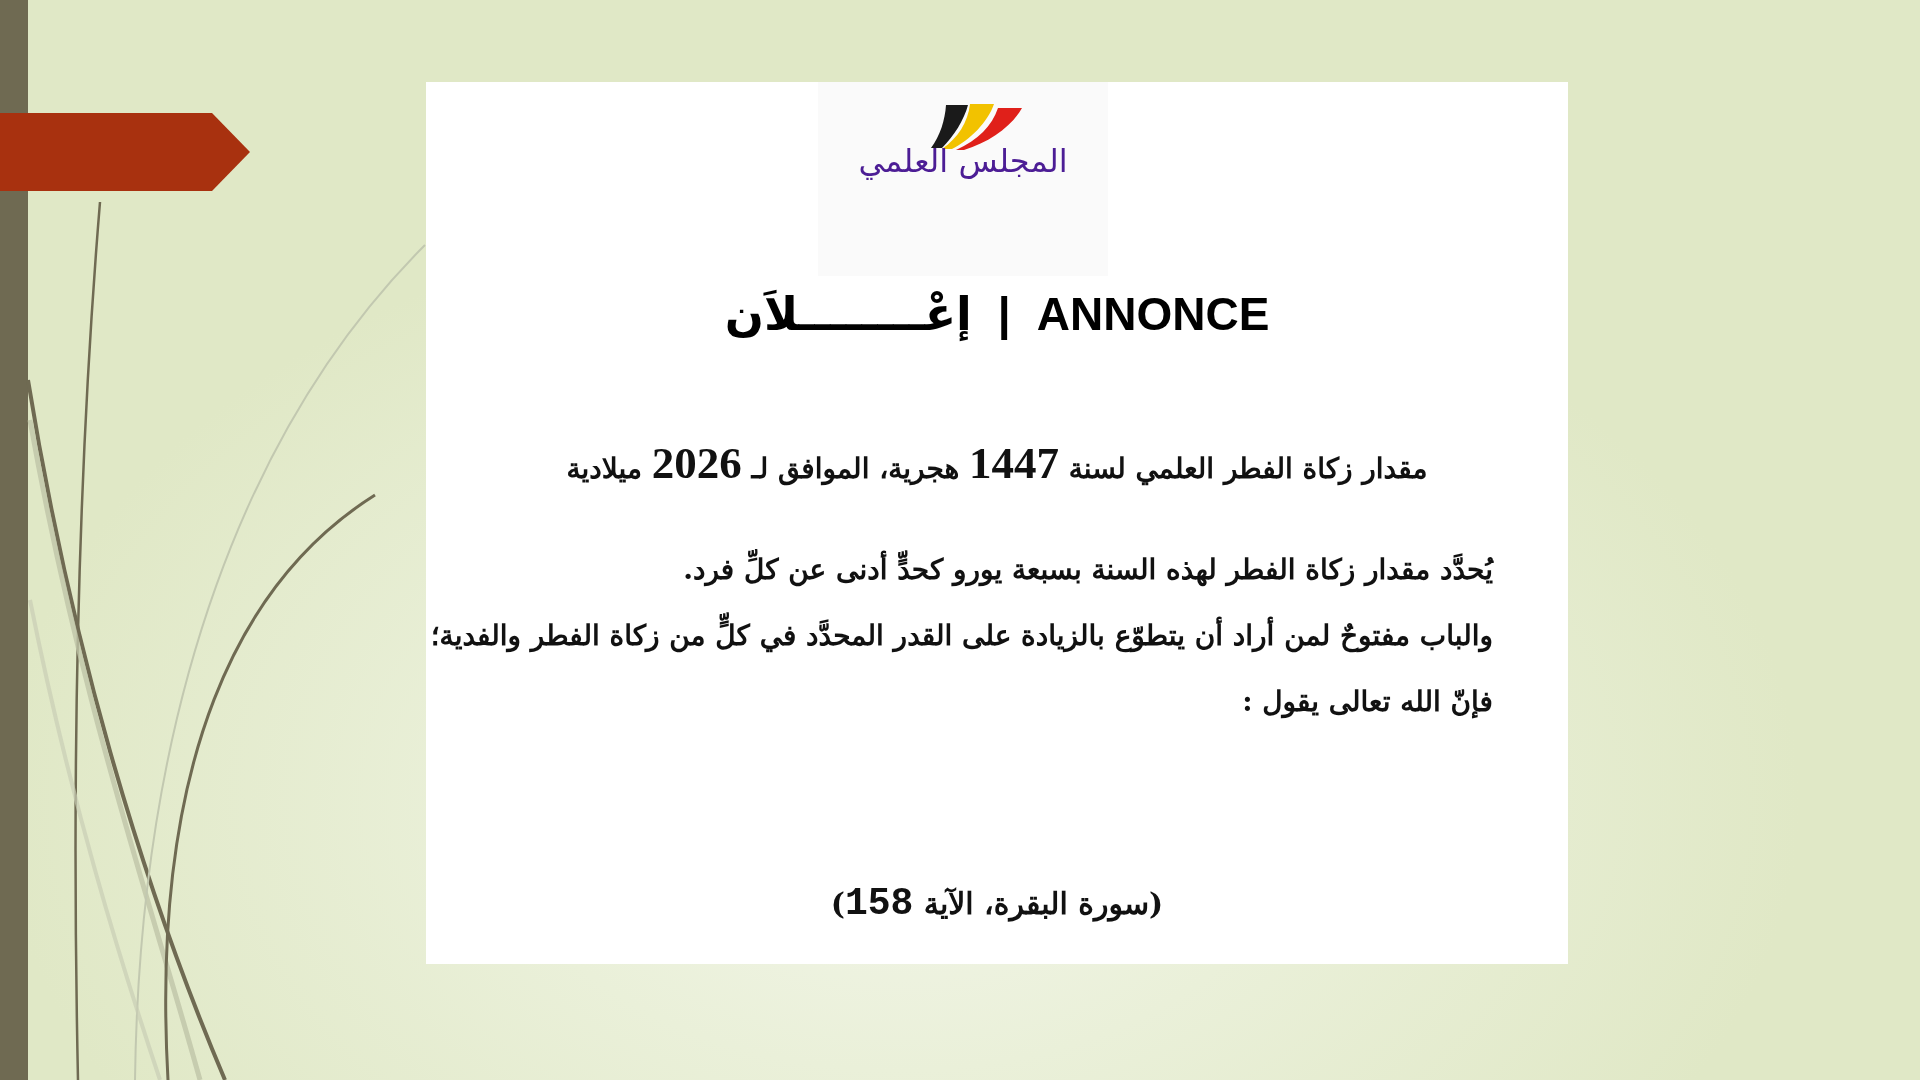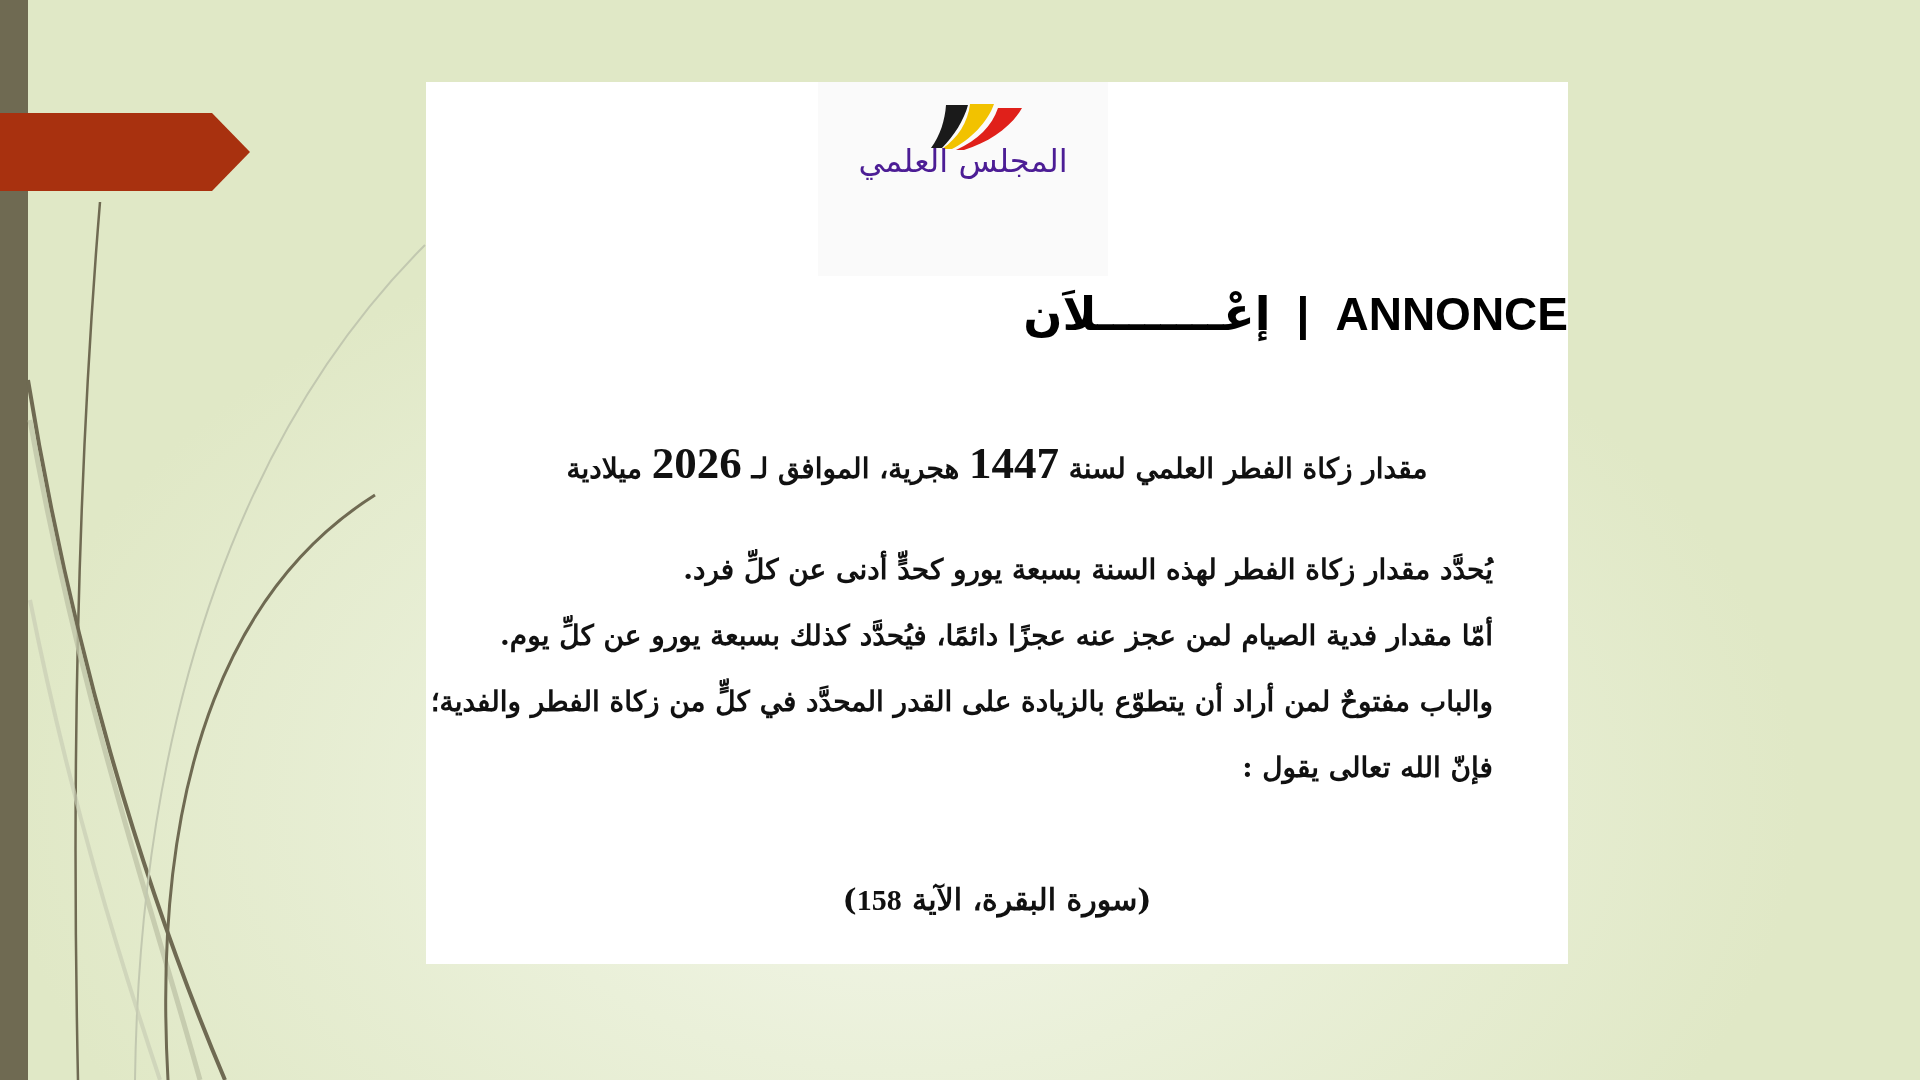--- a/index.html
+++ b/index.html
@@ -18,21 +18,21 @@
   .logo-box {
     position:absolute; left:392px; top:0; width:290px; height:194px;
     background:#fafafa;
   }
   .logo-mark { position:absolute; left:110px; top:20px; width:95px; height:50px; }
   .logo-text {
     position:absolute; left:0; top:60px; width:290px; text-align:center;
     font-family:"DejaVu Sans", sans-serif; font-size:32px; color:#4c1d95; direction:rtl;
   }
   .title {
-    position:absolute; left:0; top:205px; width:1142px; text-align:right;
+    position:absolute; left:0; top:205px; width:1142px; text-align:center;
     font-size:46px; font-weight:bold; color:#000; white-space:nowrap;
   }
   .title .latin { font-family:"Liberation Sans", sans-serif; }
   .title .sep { font-family:"Liberation Sans", sans-serif; margin:0 10px; }
   .title .arabic { font-family:"DejaVu Sans", sans-serif; }
   .subtitle {
     position:absolute; left:0; top:355px; width:1142px; text-align:center;
     direction:rtl; font-size:28px; font-weight:bold; color:#111;
   }
   .subtitle .num { font-family:"Liberation Serif", serif; font-size:45px; }
@@ -42,21 +42,21 @@
   }
   .body-line { height:66px; line-height:66px; white-space:nowrap; }
   .verse {
     position:absolute; left:0; top:738px; width:1142px; text-align:center;
     direction:rtl; font-size:30px; font-weight:bold; color:#111;
   }
   .reference {
     position:absolute; left:0; top:800px; width:1142px; text-align:center;
     direction:rtl; font-size:30px; font-weight:bold; color:#111;
   }
-  .reference .num { font-family:Liberation Serif, serif; font-size:30px; }
+  .reference .num { font-family:Liberation Mono, monospace; font-size:38px; }
 </style>
 </head>
 <body>
 
 <div class="left-bar"></div>
 
 <svg class="arrow-banner" viewBox="0 0 252 78">
   <polygon points="0,0 212,0 250,39 212,78 0,78" fill="#a8310f"></polygon>
 </svg>
 
@@ -89,21 +89,20 @@
   <div class="subtitle">
     <span>مقدار زكاة الفطر العلمي لسنة</span>
     <span class="num">1447</span>
     <span>هجرية، الموافق لـ</span>
     <span class="num">2026</span>
     <span>ميلادية</span>
   </div>
 
   <div class="body-lines">
     <div class="body-line">يُحدَّد مقدار زكاة الفطر لهذه السنة بسبعة يورو كحدٍّ أدنى عن كلِّ فرد.</div>
-    <div class="body-line">أمّا مقدار فدية الصيام لمن عجز عنه عجزًا دائمًا، فيُحدَّد كذلك بسبعة يورو عن كلِّ يوم.</div>
     <div class="body-line">والباب مفتوحٌ لمن أراد أن يتطوّع بالزيادة على القدر المحدَّد في كلٍّ من زكاة الفطر والفدية؛</div>
     <div class="body-line">فإنّ الله تعالى يقول :</div>
   </div>
 
 
   <div class="reference">
     <span>(سورة البقرة، الآية</span>
     <span class="num">158</span><span>)</span>
   </div>
 </div>

